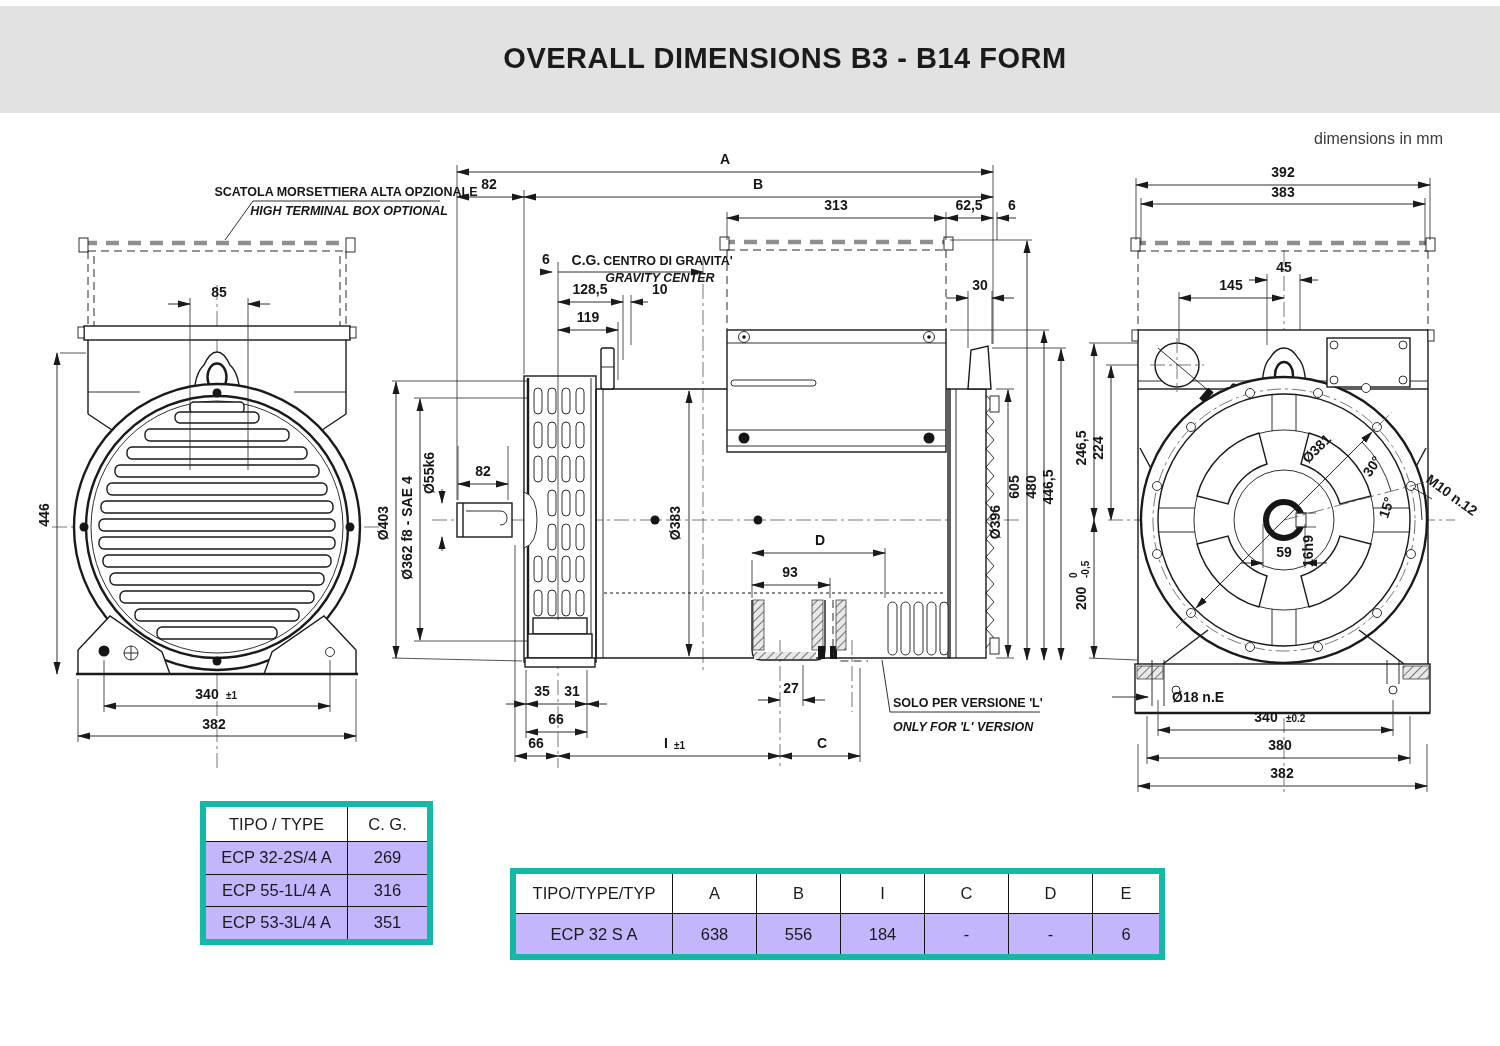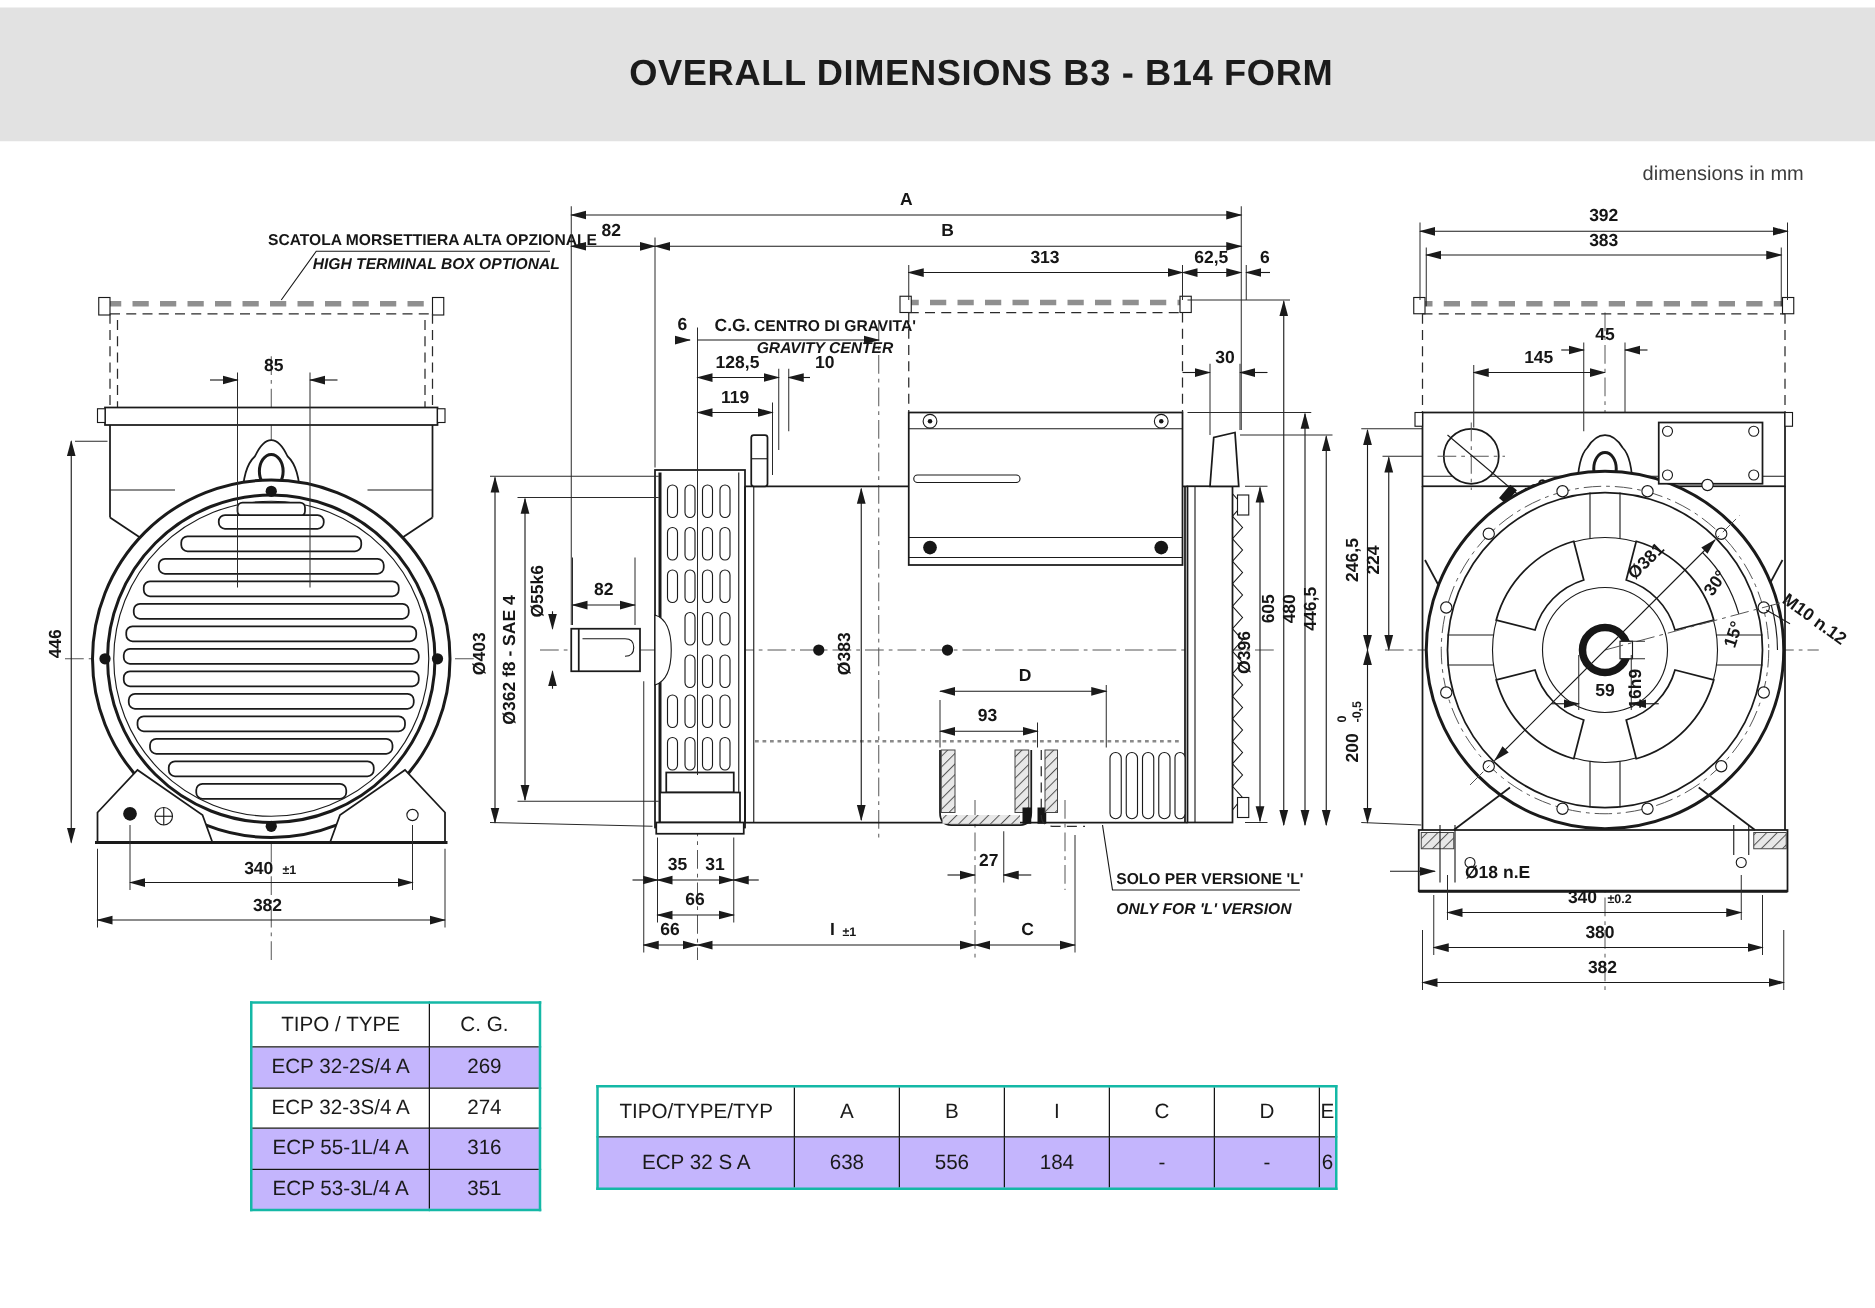--- a/index.html
+++ b/index.html
@@ -19,21 +19,21 @@
   .dimln{stroke:#1a1a1a;stroke-width:.9;fill:none;}
   .ext{stroke:#2a2a2a;stroke-width:.8;fill:none;}
   .cl{stroke:#555;stroke-width:.8;fill:none;stroke-dasharray:15 4 3 4;}
   .dsh{stroke:#2a2a2a;stroke-width:1;fill:none;stroke-dasharray:8 5;}
   .gdsh{stroke:#8f8f8f;stroke-width:4.5;fill:none;stroke-dasharray:13 9;}
   .stitch{stroke:#8a8a8a;stroke-width:2;fill:none;stroke-dasharray:3 3;}
   .wfill{fill:#fff;}
   .tbl{position:absolute;border-collapse:collapse;table-layout:fixed;}
   .tbl td,.tbl th{border:1.6px solid #141414;text-align:center;vertical-align:middle;
     font-size:16.5px;color:#1a1a1a;font-weight:normal;padding:0;}
-  .tbl{border:2px solid #14b8a6;padding-left:32px;}
+  .tbl{border:6px solid #14b8a6;padding-left:32px;}
   .shade{background:#c4b5fd;}
   .cgtbl th{height:34px;} .cgtbl td{height:31.5px;}
   .dimtbl th{height:39px;} .dimtbl td{height:40px;}
 </style>
 </head>
 <body>
 
 <div id="stage">
 <svg width="1500" height="1046" viewBox="0 0 1500 1046">
   <defs>
@@ -575,36 +575,32 @@
 <table class="tbl cgtbl" style="left:200px;top:801px;width:233px;">
   <tbody>
         <tr>
     <th style="width:141px;">TIPO / TYPE</th>
     <th>C. G.</th>
   </tr>
   <tr class="shade">
     <td>ECP 32-2S/4 A</td>
     <td>269</td>
   </tr>
-  <tr>
-    <td>ECP 32-3S/4 A</td>
-    <td>274</td>
-  </tr>
   <tr class="shade">
     <td>ECP 55-1L/4 A</td>
     <td>316</td>
   </tr>
   <tr class="shade">
     <td>ECP 53-3L/4 A</td>
     <td>351</td>
   </tr>
 </tbody>
     </table>
 
-<table class="tbl dimtbl" style="left:477px;top:868px;width:593px;">
+<table class="tbl dimtbl" style="left:510px;top:868px;width:655px;">
   <tbody>
         <tr>
     <th style="width:156px;">TIPO/TYPE/TYP</th>
     <th style="width:83px;">A</th>
     <th style="width:83px;">B</th>
     <th style="width:83px;">I</th>
     <th style="width:83px;">C</th>
     <th style="width:83px;">D</th>
     <th>E</th>
   </tr>

